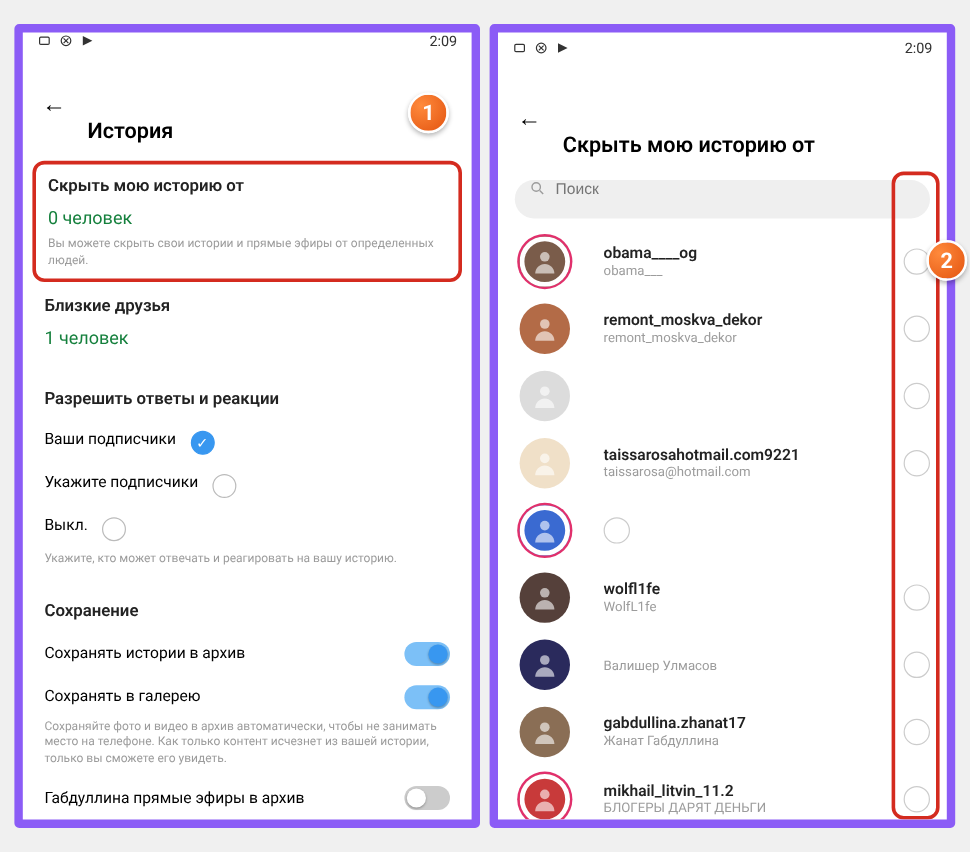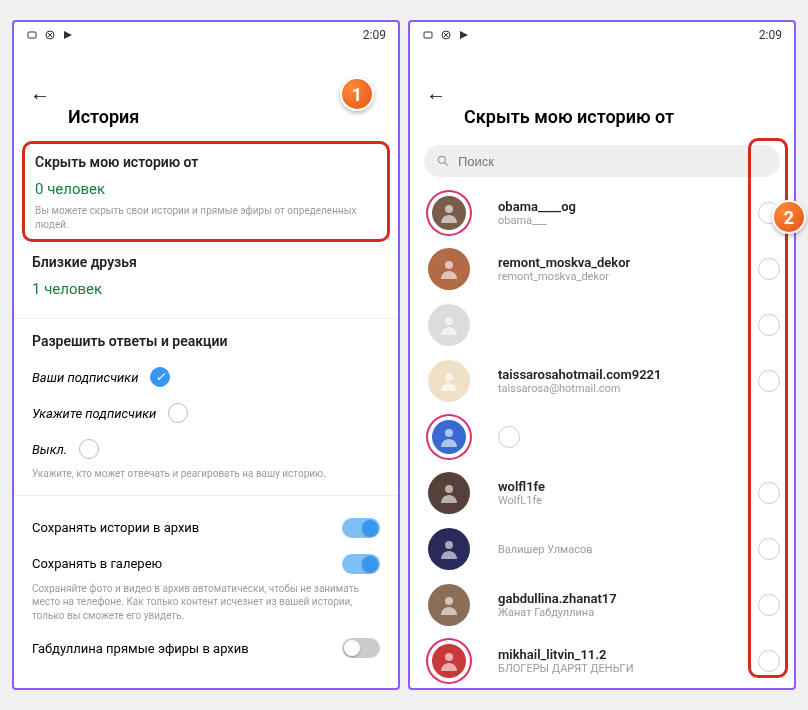--- a/index.html
+++ b/index.html
@@ -8,21 +8,21 @@
     font-family: Roboto, Arial, sans-serif;
     width: 808px;
     height: 710px;
     display: flex;
     gap: 8px;
     padding: 20px 12px;
     position: relative;
   }
   .screen {
     background: #fff;
-    border: 2px solid #8b5cf6;
+    border: 7px solid #8b5cf6;
     border-radius: 4px;
     width: 388px;
     height: 670px;
     overflow: hidden;
     display: flex;
     flex-direction: column;
   }
   .status-bar {
     height: 26px;
     display: flex;
@@ -45,21 +45,21 @@
   .section { padding: 12px 18px; }
   .section-title { font-size: 14px; font-weight: 600; color: #222; margin-bottom: 10px; }
   .section-value { font-size: 15px; color: #15803d; margin-bottom: 6px; }
   .section-hint { font-size: 10px; color: #9c9c9c; line-height: 1.35; }
   .divider { height: 1px; background: #eee; margin: 2px 0; }
   .radio-row, .toggle-row {
     display: flex; align-items: center; justify-content: space-between;
     padding: 8px 0;
     font-size: 13px;
   }
-  .radio-row-left { display:flex; align-items:center; gap:12px;font-style:italic; }
+  .radio-row-left { display:flex; align-items:flex-start; gap:12px; }
   .radio {
     width: 20px; height: 20px; border: 1.5px solid #bbb; border-radius: 50%;
     display:flex; align-items:center; justify-content:center; cursor:pointer;
   }
   .radio.checked { background:#3897f0; border-color:#3897f0; }
   .radio.checked::after { content:"✓"; color:#fff; font-size:12px; }
   .toggle {
     width: 38px; height: 20px; border-radius: 20px; background:#ccc; position:relative; cursor:pointer;
   }
   .toggle::after {
@@ -85,21 +85,21 @@
     display:flex; align-items:center; justify-content:center;
     box-shadow: 0 2px 4px rgba(0,0,0,.3);
     z-index: 10;
   }
   
   .search-bar {
     margin: 4px 14px 8px 14px;
     background:#efefef;
     border-radius: 16px;
     height: 32px;
-    display:flex; align-items:center; gap:8px;
+    display:flex; align-items:flex-start; gap:8px;
     padding: 0 12px;
   }
   .search-bar input {
     border:none; background:transparent; outline:none; font-size:13px; flex:1; color:#555;
   }
   .user-list { flex:1; overflow:hidden; padding: 0 14px 0 18px; }
   .user-row {
     display:flex; align-items:center; gap:28px;
     padding: 7px 0;
   }
@@ -186,20 +186,21 @@
       <div class="radio-row-left">
         <span>Выкл.</span>
         <span class="radio"></span>
       </div>
     </div>
     <div class="section-hint">Укажите, кто может отвечать и реагировать на вашу историю.</div>
   </div>
   <div class="divider"></div>
 
   <div class="section">
+    <div class="section-title">Сохранение</div>
     <div class="toggle-row">
       <span>Сохранять истории в архив</span>
       <span class="toggle on"></span>
     </div>
     <div class="toggle-row">
       <span>Сохранять в галерею</span>
       <span class="toggle on"></span>
     </div>
     <div class="section-hint">Сохраняйте фото и видео в архив автоматически, чтобы не занимать место на телефоне. Как только контент исчезнет из вашей истории, только вы сможете его увидеть.</div>
     <div class="toggle-row" style="margin-top:8px">

